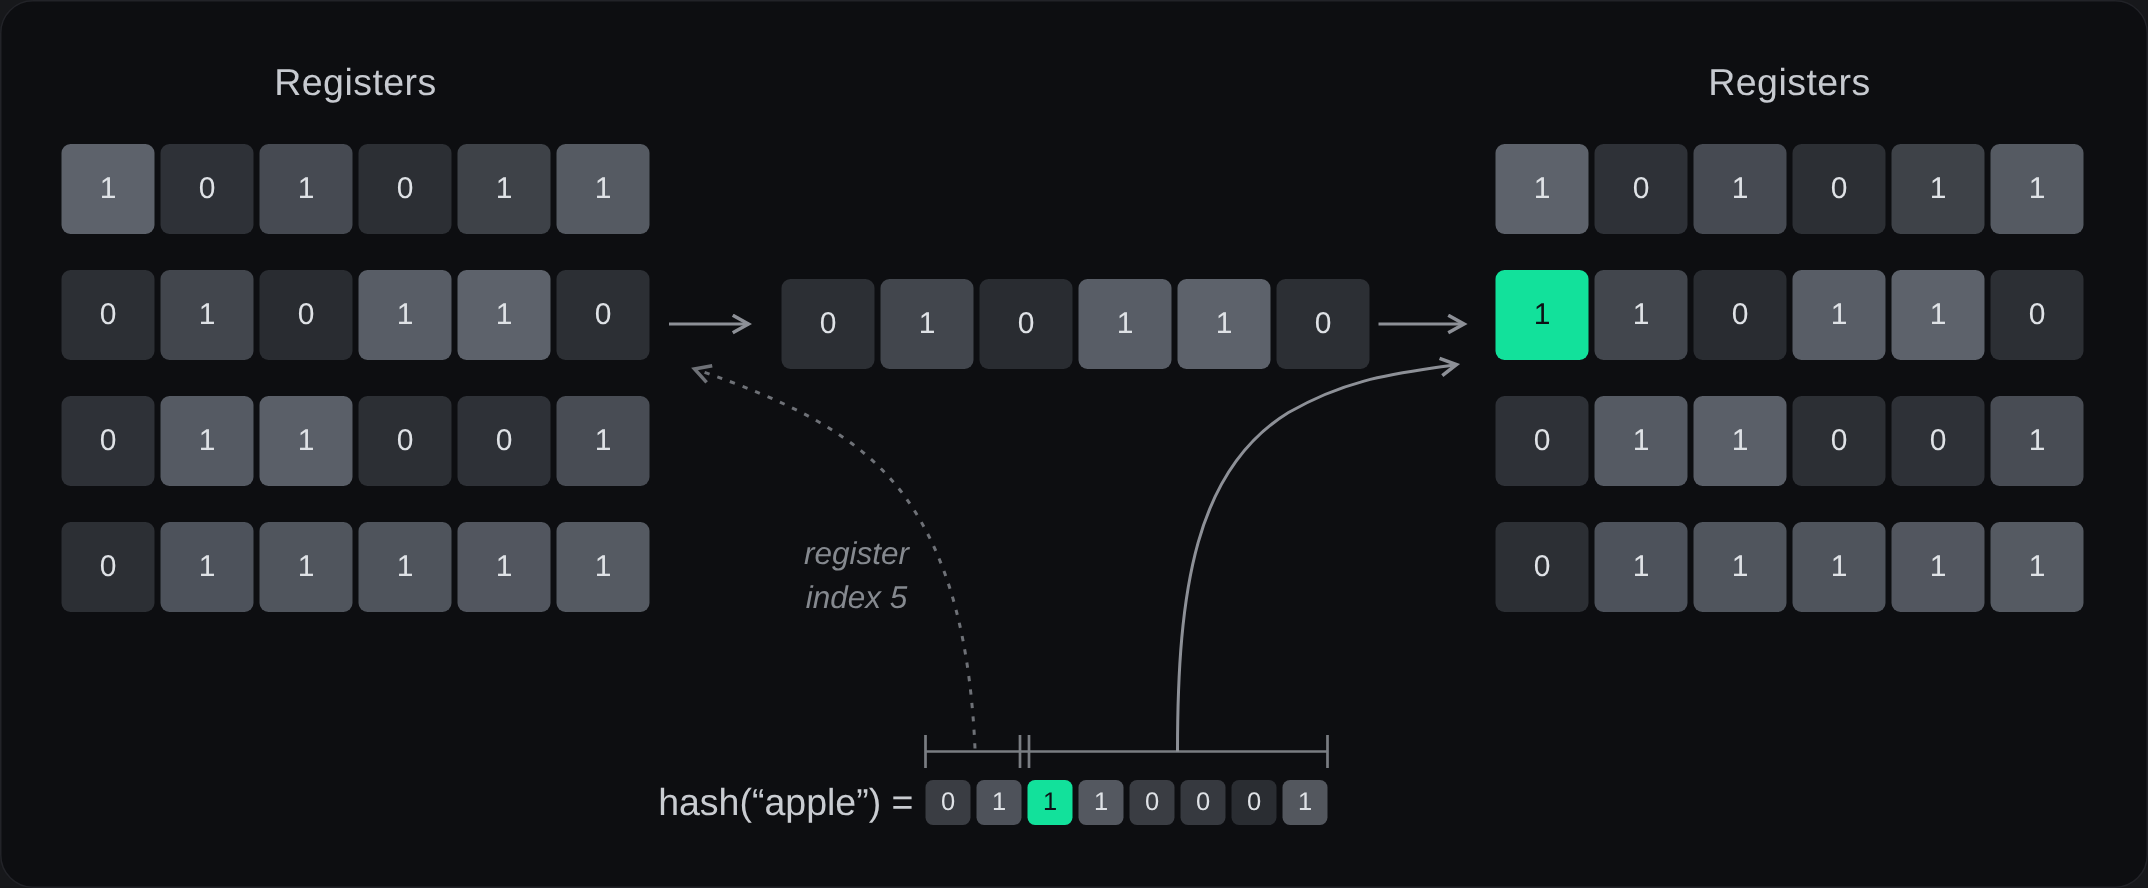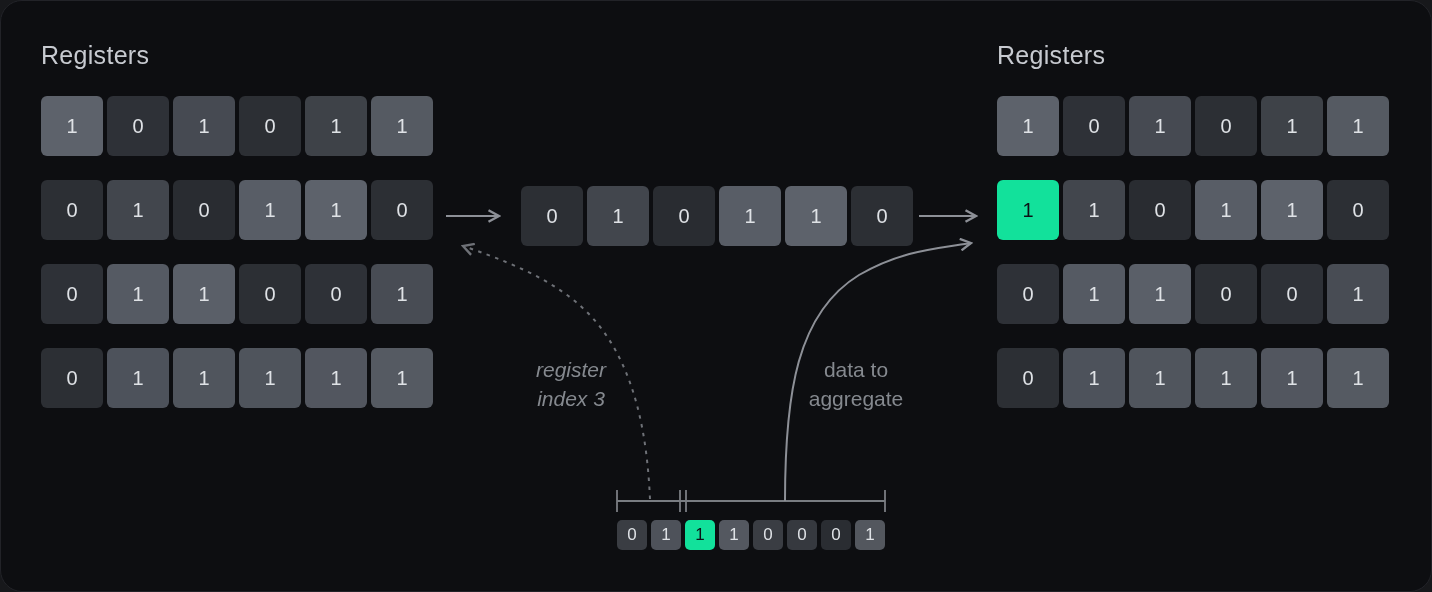--- a/index.html
+++ b/index.html
@@ -6,21 +6,21 @@
     --outer-bg:#17181b; --panel-bg:#0d0e11; --panel-border:#222328;
     --title-text:#c7cad0; --cell-text:#dfe2e6; --label-text:#85898f;
     --hash-text:#c9ccd1; --arrow:#8d9097; --arrow-dashed:#6e7177;
     --accent-green:#12e19b; --green-cell-text:#0d1116;
   }
   *{margin:0;padding:0;box-sizing:border-box;}
   html,body{width:1432px;height:592px;background:var(--outer-bg);
     font-family:"Liberation Sans",sans-serif;overflow:hidden;}
   .panel{position:absolute;left:0;top:0;width:1432px;height:592px;
     background:var(--panel-bg);border:1px solid var(--panel-border);border-radius:22px;}
-  .title{position:absolute;top:40px;width:392px;
+  .title{position:absolute;top:40px;width:392px;text-align:center;
     font-size:25px;color:var(--title-text);letter-spacing:.3px;}
   .title-left{left:40px;}
   .title-right{left:996px;}
   .reg-grid{position:absolute;display:grid;grid-template-columns:repeat(6,62px);
     grid-auto-rows:60px;row-gap:24px;column-gap:4px;}
   .grid-left{left:40px;top:95px;}
   .grid-right{left:996px;top:95px;}
   .bits-row{position:absolute;left:520px;top:185px;display:grid;
     grid-template-columns:repeat(6,62px);grid-auto-rows:60px;column-gap:4px;}
   .hash-row{position:absolute;left:616px;top:519px;display:grid;
@@ -116,30 +116,27 @@
       <div class="cell cell-sm" style="background: rgb(58, 61, 67);">0</div>
       <div class="cell cell-sm" style="background: rgb(78, 82, 90);">1</div>
       <div class="cell cell-sm hl" style="background: rgb(18, 225, 155);">1</div>
       <div class="cell cell-sm" style="background: rgb(84, 88, 96);">1</div>
       <div class="cell cell-sm" style="background: rgb(58, 61, 67);">0</div>
       <div class="cell cell-sm" style="background: rgb(54, 57, 63);">0</div>
       <div class="cell cell-sm" style="background: rgb(42, 45, 50);">0</div>
       <div class="cell cell-sm" style="background: rgb(83, 87, 94);">1</div>
     </div>
 
+  <div class="hash-label">hash(“apple”) =</div>
 
   <div class="side-label label-register-index">
     <span>register</span><br>
-    <span>index 3</span>
+    <span>index 5</span>
   </div>
 
-  <div class="side-label label-aggregate">
-    <span>data to</span><br>
-    <span>aggregate</span>
-  </div>
 
   <svg class="overlay" width="1432" height="592" viewBox="0 0 1432 592">
     <defs>
       <marker id="ah-solid" markerWidth="14" markerHeight="14" viewBox="0 0 12 12" refX="10" refY="6" orient="auto" markerUnits="userSpaceOnUse">
         <path d="M1 1 L10 6 L1 11" class="stroke-arrow"></path>
       </marker>
       <marker id="ah-dashed" markerWidth="14" markerHeight="14" viewBox="0 0 12 12" refX="10" refY="6" orient="auto" markerUnits="userSpaceOnUse">
         <path d="M1 1 L10 6 L1 11" class="stroke-arrow-dashed"></path>
       </marker>
     </defs>

